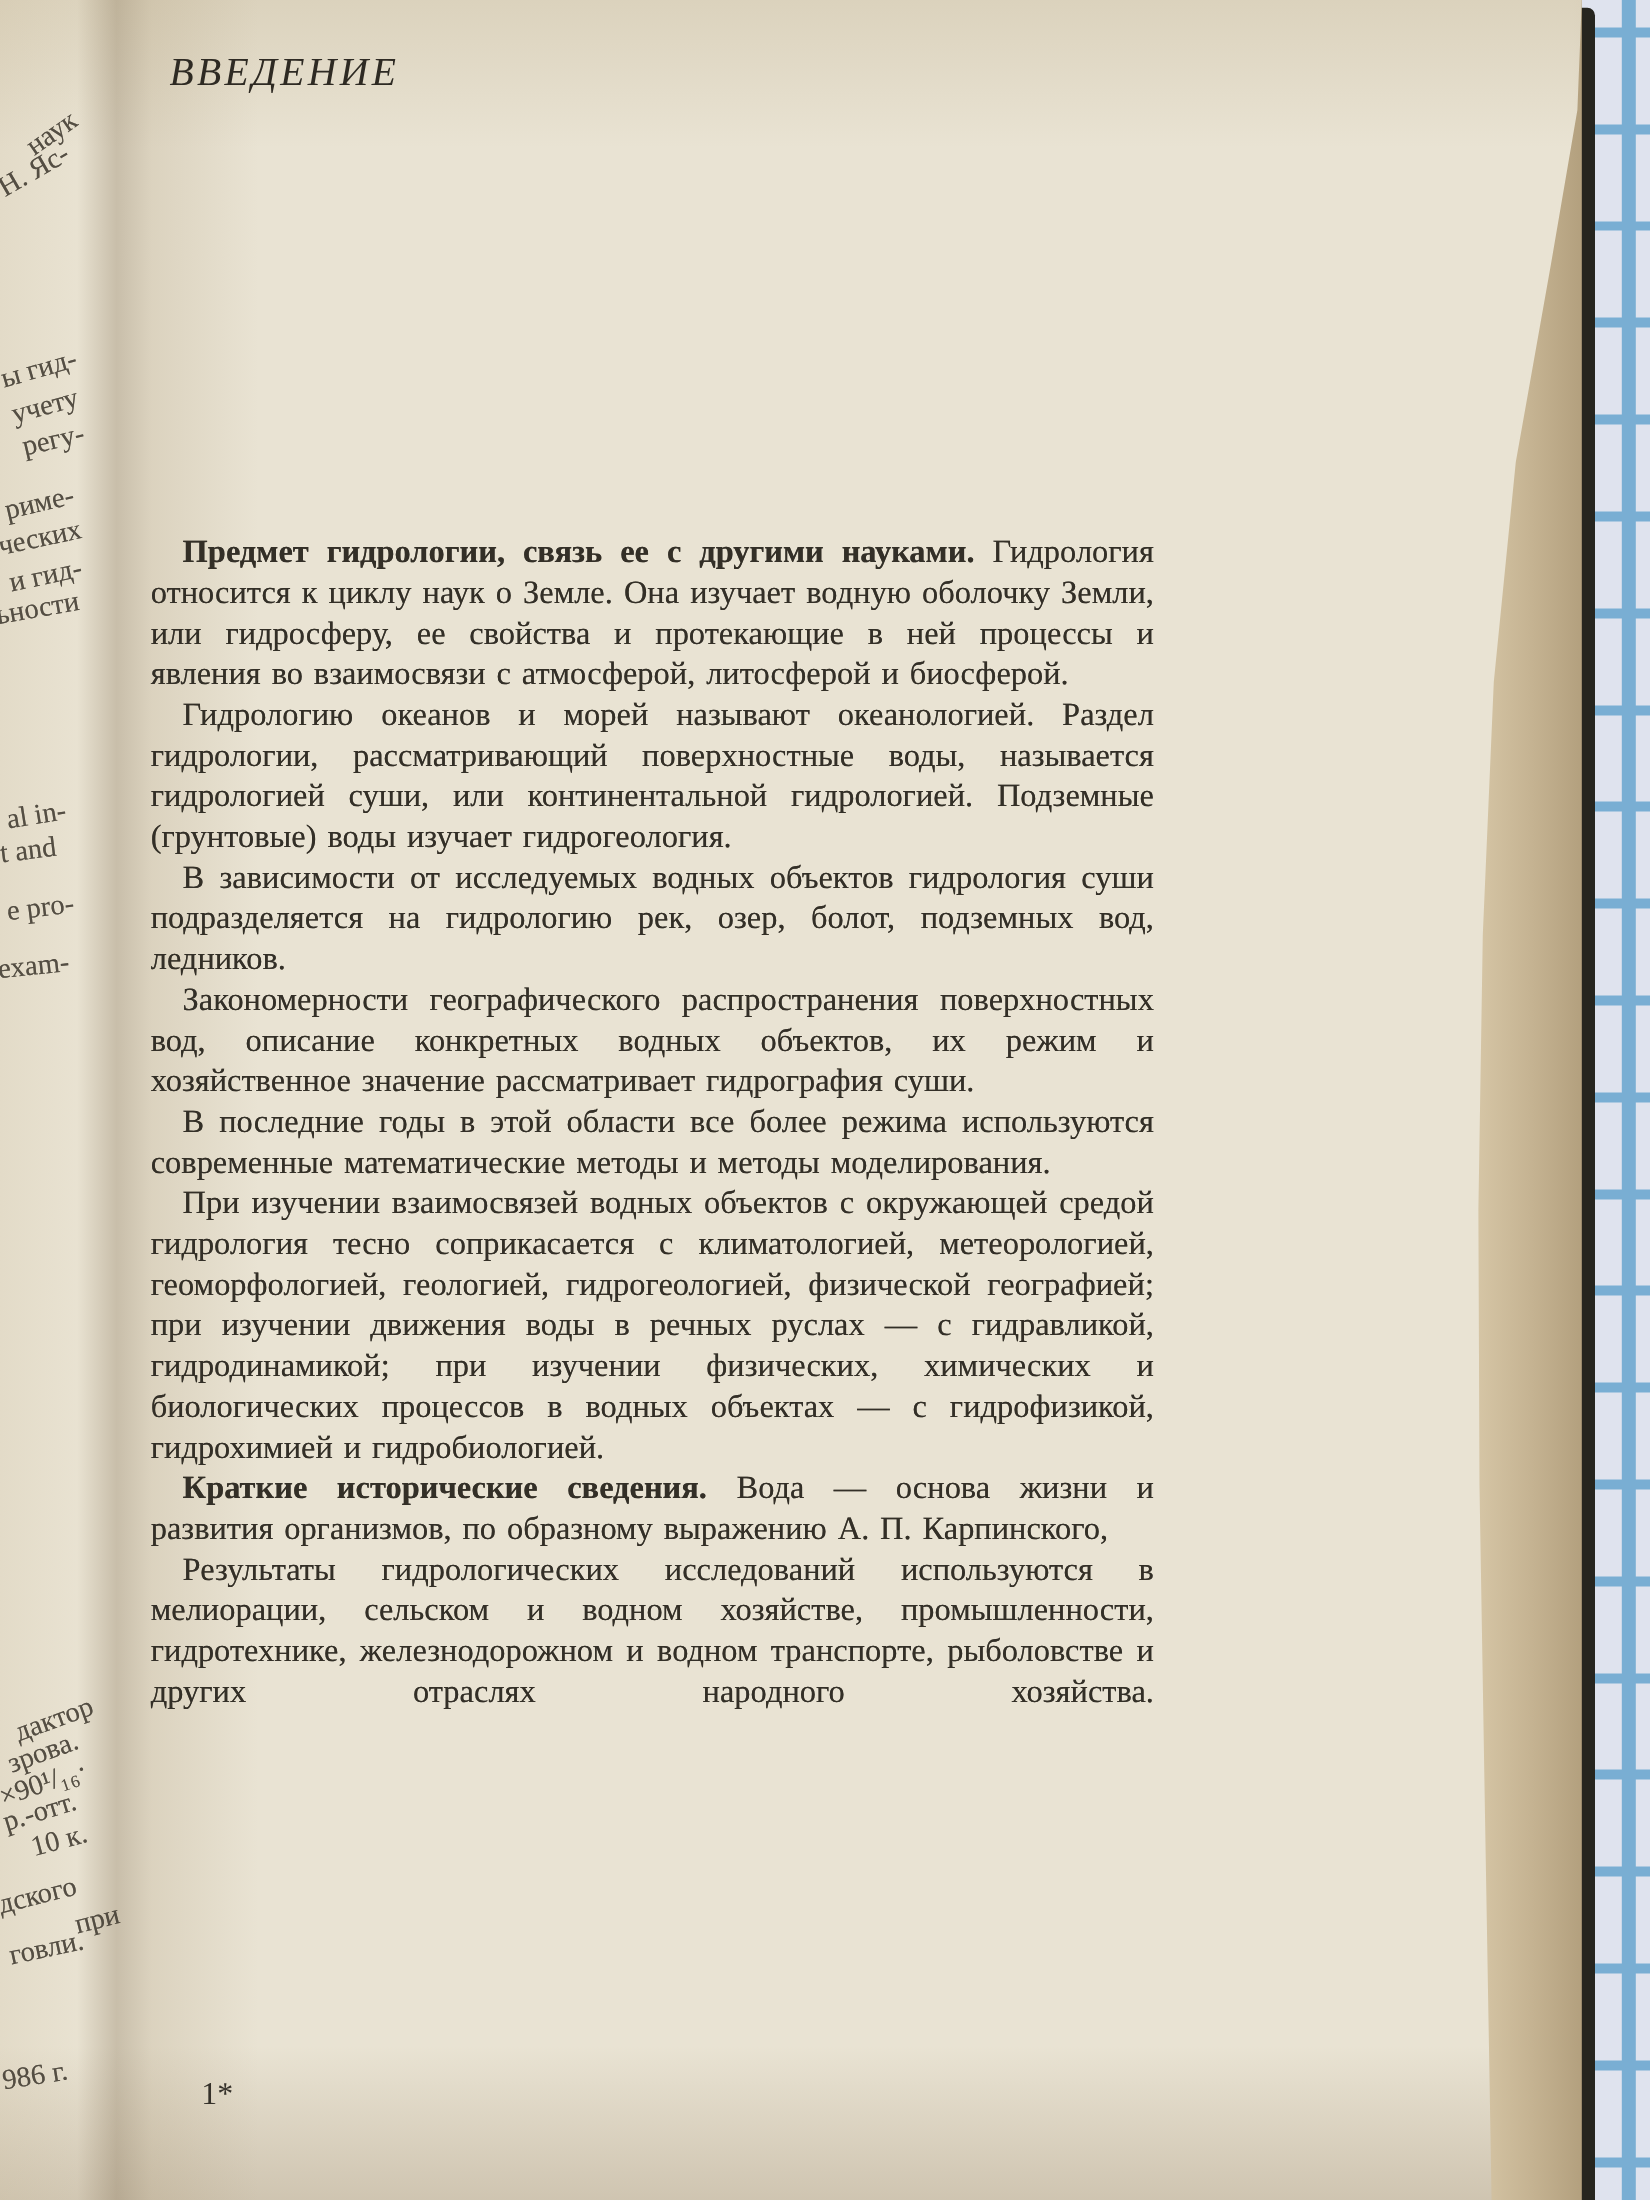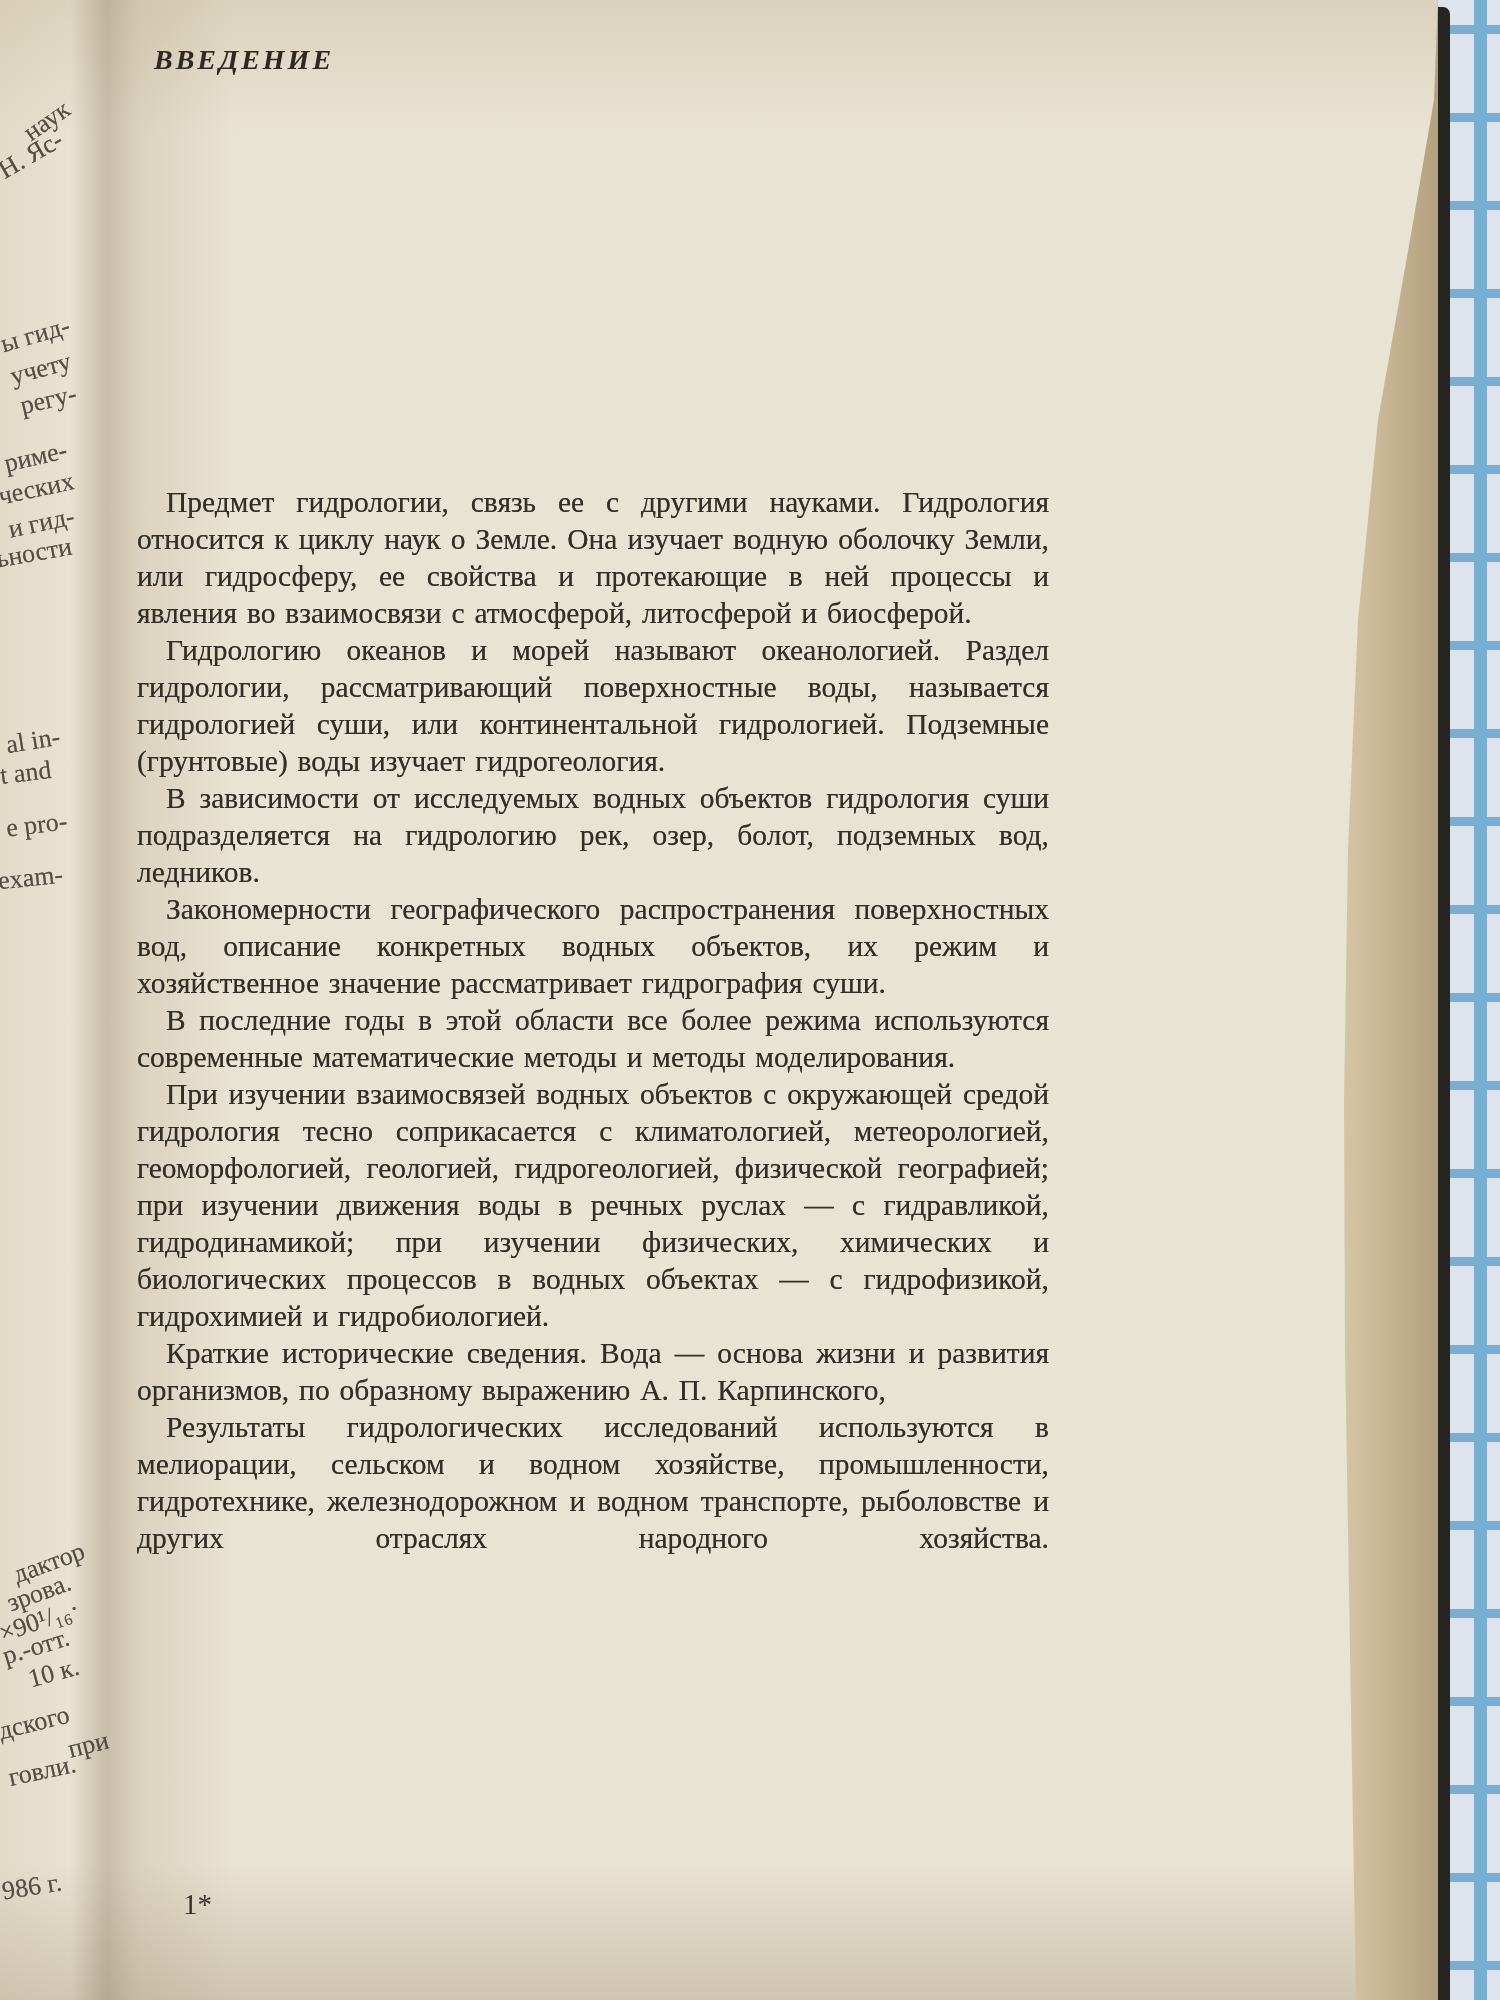--- a/index.html
+++ b/index.html
@@ -37,32 +37,32 @@
       linear-gradient(180deg, rgba(0,0,0,0) 93%, rgba(140,118,88,.28) 100%),
       linear-gradient(270deg, rgba(160,135,98,.18) 0px, rgba(0,0,0,0) 70px),
       #e9e3d3;
     clip-path:polygon(0 0,1438px 0,1434px 100px,1410px 240px,1378px 420px,
                       1358px 620px,1348px 850px,1344px 1100px,1345px 1350px,
                       1350px 1650px,1356px 2000px,0 2000px);
     filter:drop-shadow(4px 2px 5px rgba(96,78,50,.5));
   }
   .chapter-title{
     position:absolute;left:154px;top:44px;margin:0;
-    font-size:28px;font-weight:bold;font-style:italic;letter-spacing:3px;
+    font-size:36px;font-weight:normal;font-style:italic;letter-spacing:3px;
     color:#2e2a23;
   }
   .page-text{
     position:absolute;left:137px;top:484px;width:912px;
     font-size:29.5px;line-height:37px;color:#332f27;
     text-align:justify;word-spacing:2.5px;
     text-shadow:0 0 .6px rgba(51,47,39,.75);
   }
   .page-text p{margin:0;text-indent:29px;}
   .page-text p:last-of-type{text-align-last:justify;}
-  .page-text .b{font-weight:normal;}
+  .page-text .b{font-weight:bold;}
   .page-text .i{}
   .footnote-mark{
     position:absolute;left:183px;top:1888px;
     font-size:29px;color:#35312a;
   }
   
   .prev-strip{position:absolute;left:0;top:0;width:130px;height:2000px;overflow:hidden;}
   .prev-strip .frag{
     position:absolute;white-space:nowrap;
     font-size:26px;color:#453f35;opacity:.9;

